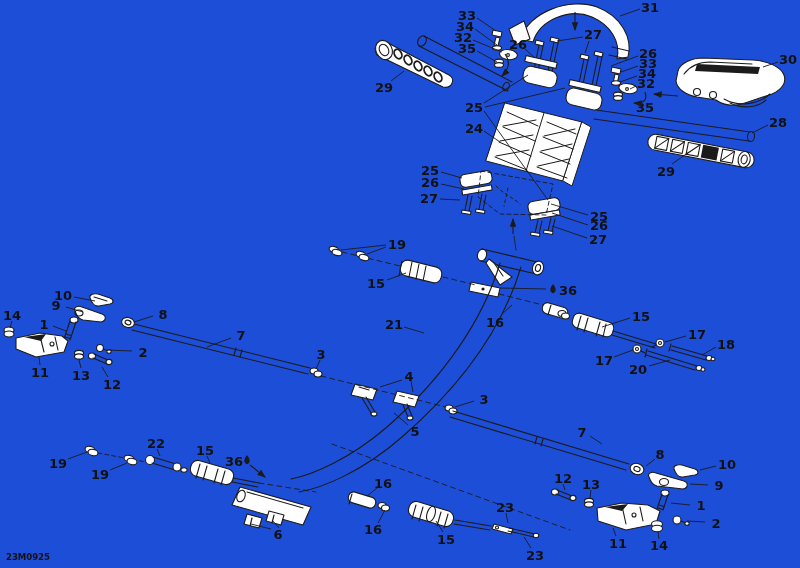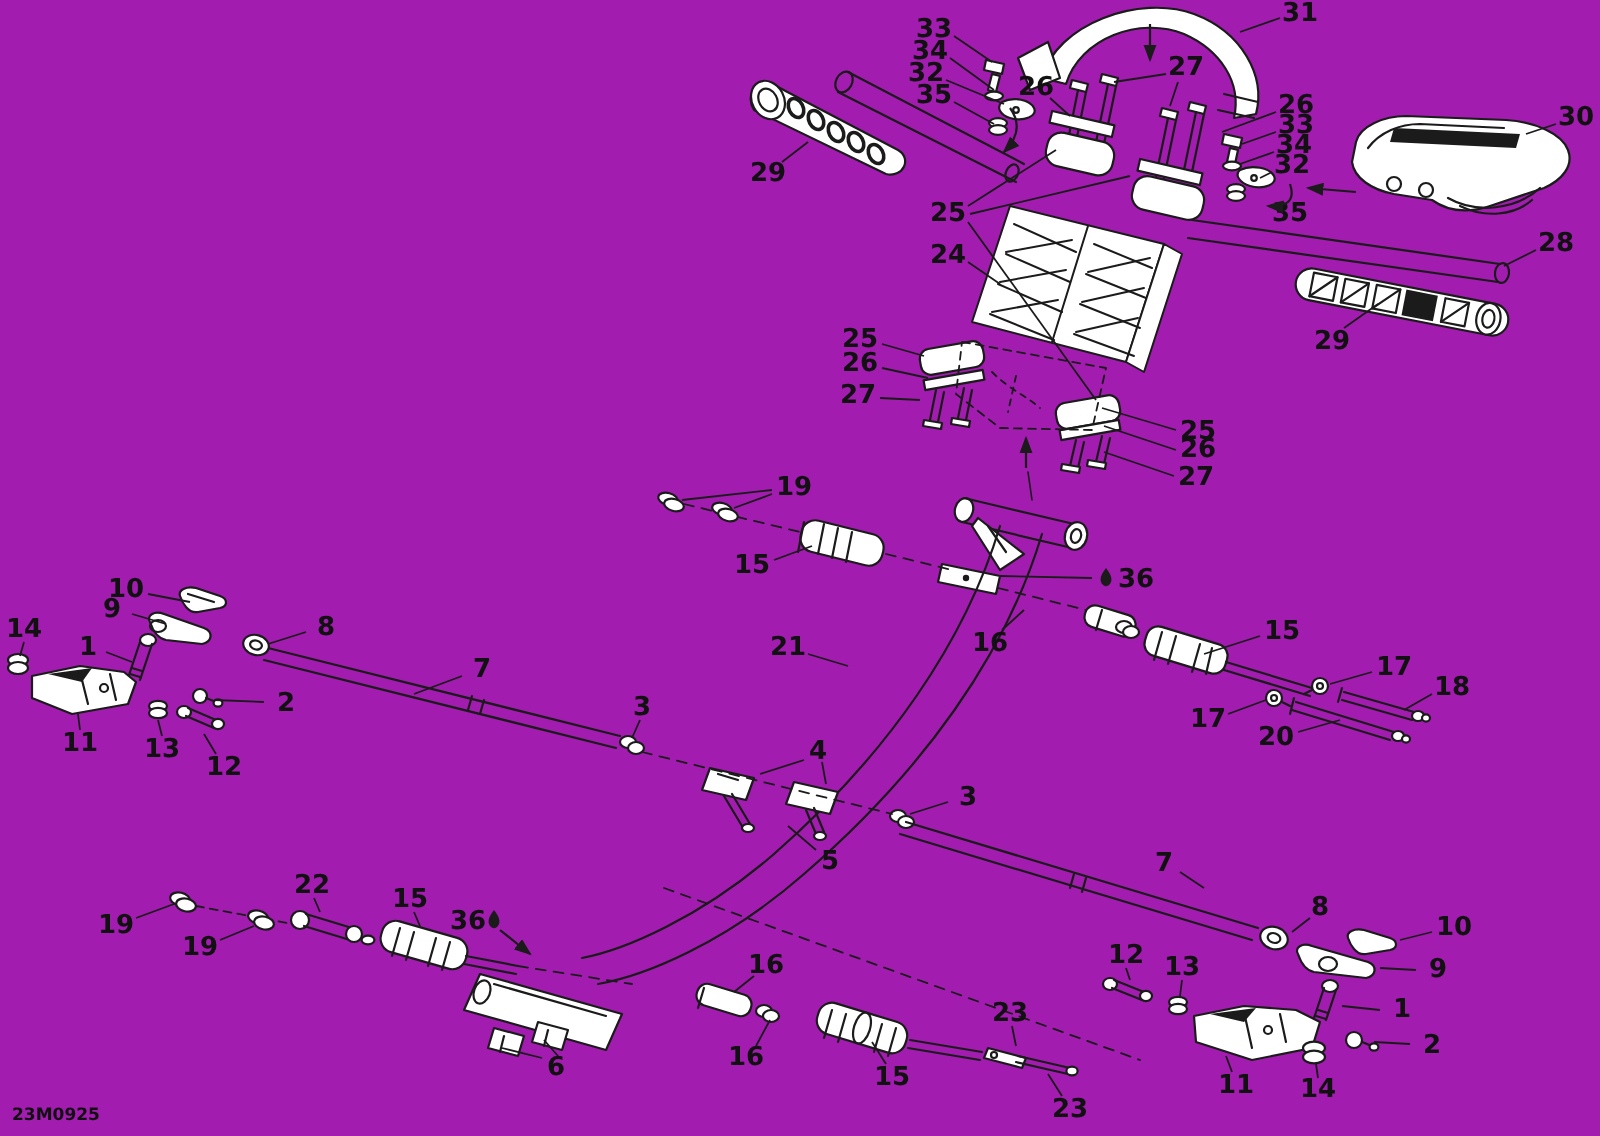--- a/index.html
+++ b/index.html
@@ -1,16 +1,16 @@
 <!DOCTYPE html>
 <html><head>
 <meta charset="utf-8">
 <style>
   html,body{margin:0;padding:0;background:#ffffff;}
-  .stage{position:relative;width:800px;height:568px;background:#a21caf;overflow:hidden;
+  .stage{position:relative;width:800px;height:568px;background:#1d4ed8;overflow:hidden;
          font-family:"DejaVu Sans",sans-serif;}
   svg{display:block;}
   text{font-family:"DejaVu Sans",sans-serif;}
 </style>
 </head>
 <body>
 
 <div class="stage">
 <svg id="diagram-svg" width="800" height="568" viewBox="0 0 800 568">
   <defs>

